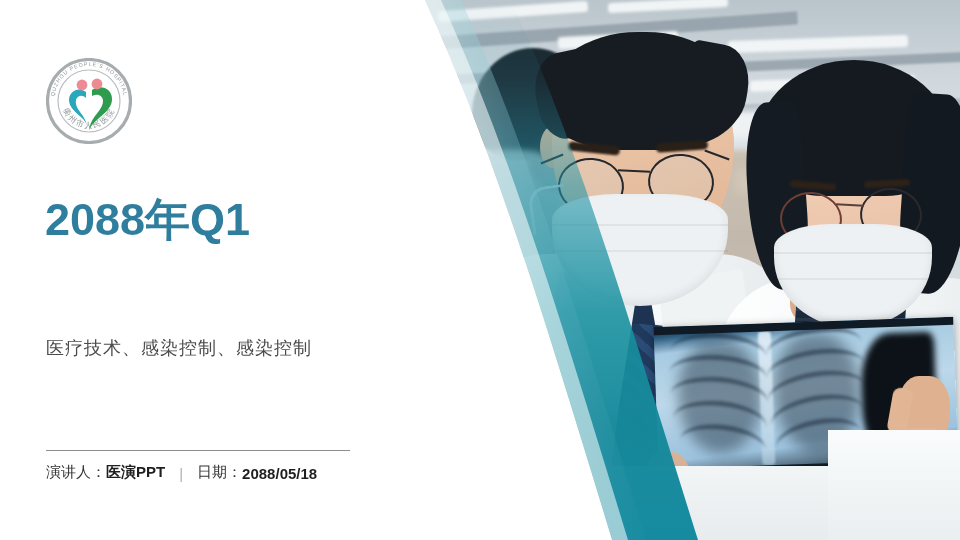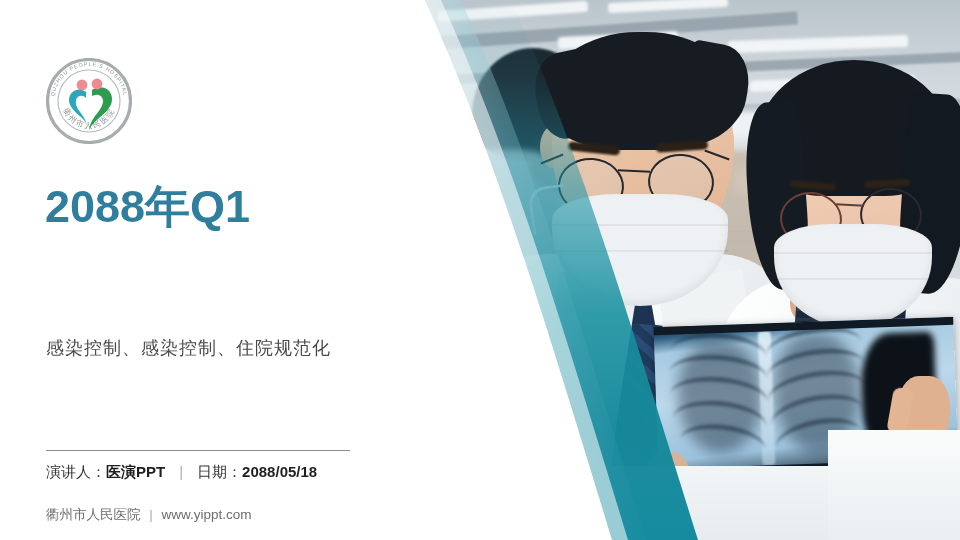--- a/index.html
+++ b/index.html
@@ -70,40 +70,40 @@
   .curve-mask{position:absolute;top:0;left:0;width:960px;height:540px;pointer-events:none;}
 
   
   .content{position:absolute;top:0;left:0;width:430px;height:540px;}
 
   .logo{
     position:absolute;left:46px;top:58px;width:86px;height:86px;
   }
 
   .title-blue{
-    position:absolute;left:45px;top:184px;
+    position:absolute;left:45px;top:197px;
     font-size:45px;font-weight:bold;color:#2f7e9d;
     letter-spacing:0px;line-height:1;white-space:nowrap;
   }
   .title-dark{
     position:absolute;left:45px;top:258px;
     font-size:45px;font-weight:bold;color:#2b2b2b;
     letter-spacing:0px;line-height:1;white-space:nowrap;
   }
   .subtitle{
     position:absolute;left:46px;top:336px;
     font-size:18px;color:#4a4a4a;letter-spacing:1px;white-space:nowrap;
   }
   .divider{
     position:absolute;left:46px;top:450px;width:304px;height:1px;background:#8d8d8d;
   }
   .meta{
     position:absolute;left:46px;top:463px;
     font-size:15px;color:#2b2b2b;white-space:nowrap;
-    display:flex;align-items:flex-start;
+    display:flex;align-items:flex-end;
   }
   .meta .lbl{font-weight:normal;color:#333;}
   .meta .val{font-weight:bold;color:#1f1f1f;}
   .meta .sep{color:#b0b0b0;margin:0 14px;font-weight:normal;}
   .footer{
     position:absolute;left:46px;top:506px;
     font-size:13.5px;color:#6d6d6d;white-space:nowrap;
   }
   .footer .bar{color:#a9a9a9;margin:0 5px;}
 </style>
@@ -293,31 +293,26 @@
 
         <path d="M41,44 C38,40 33,42 33,46 C33,51 39,55 42,59 C45,55 51,51 51,46
                  C51,42 46,40 43,44 Z" fill="#ffffff" opacity="0.95"></path>
 
         <circle cx="36" cy="27" r="5.4" fill="#ee8a92"></circle>
         <circle cx="51" cy="26" r="5.4" fill="#ee8a92"></circle>
       </svg>
     </div>
 
     <div class="title-blue">2088年Q1</div>
-    <div class="subtitle">感染控制、感染控制、住院规范化</div>
+    <div class="subtitle">医疗技术、感染控制、感染控制</div>
 
     <div class="divider"></div>
 
     <div class="meta">
       <span class="lbl">演讲人：</span>
       <span class="val">医演PPT</span>
       <span class="sep">|</span>
       <span class="lbl">日期：</span>
       <span class="val">2088/05/18</span>
     </div>
 
-    <div class="footer">
-      <span>衢州市人民医院</span>
-      <span class="bar">|</span>
-      <span>www.yippt.com</span>
-    </div>
   </div>
 </div>
 
 </body></html>

